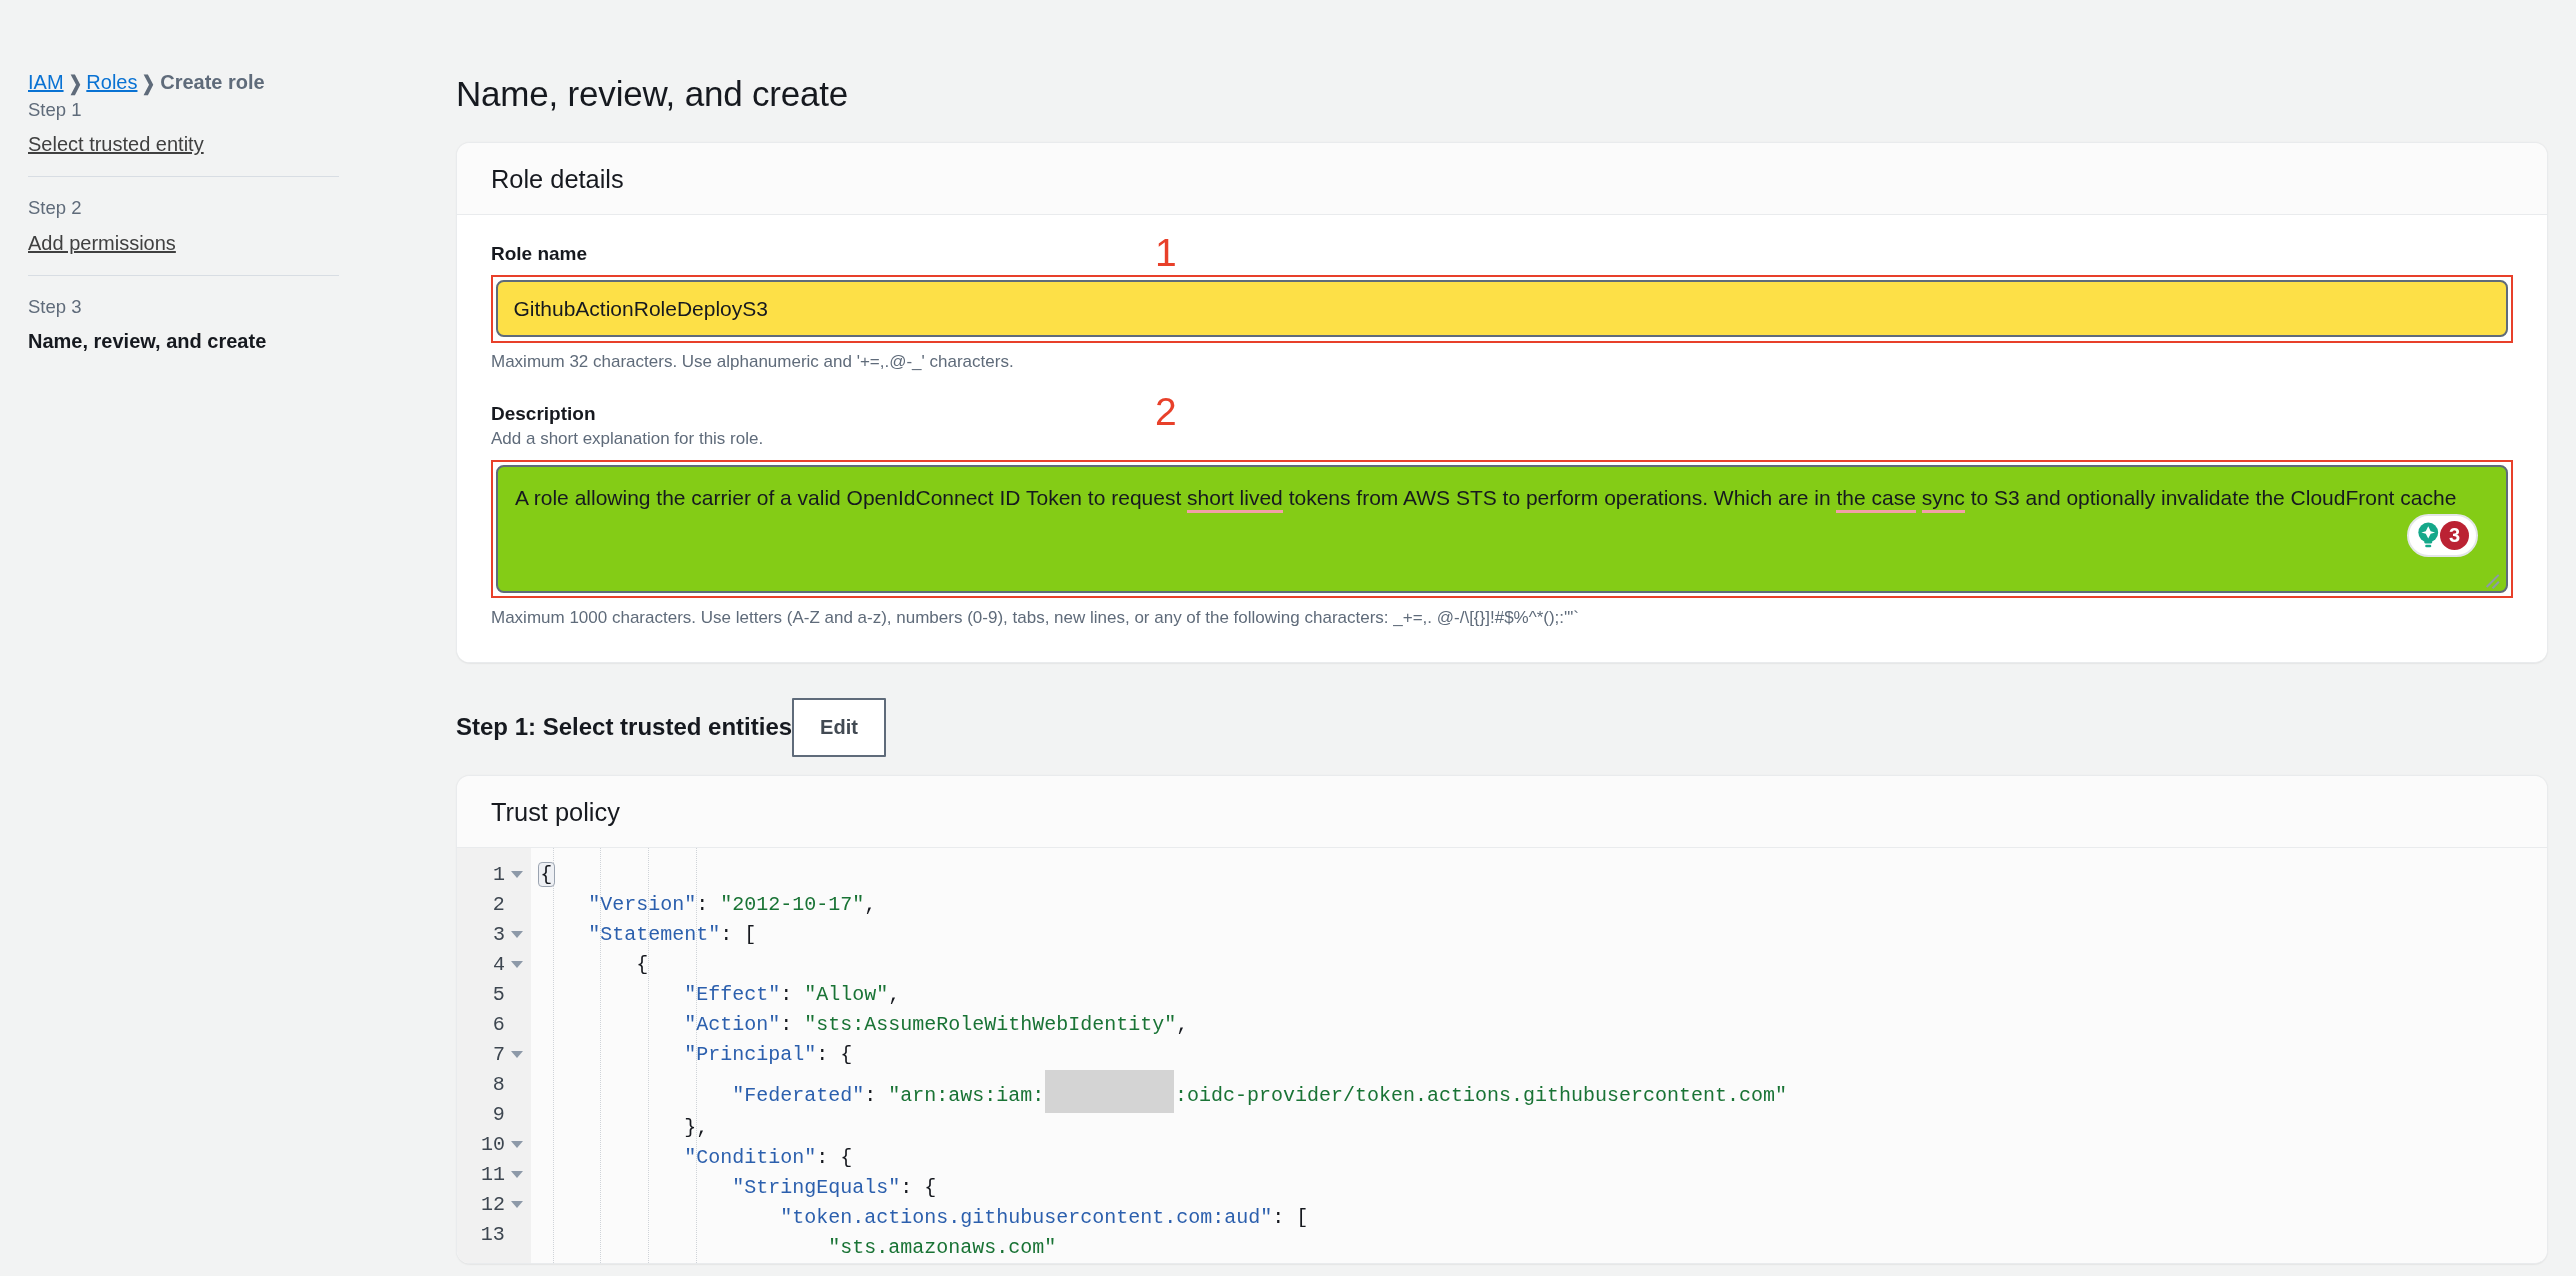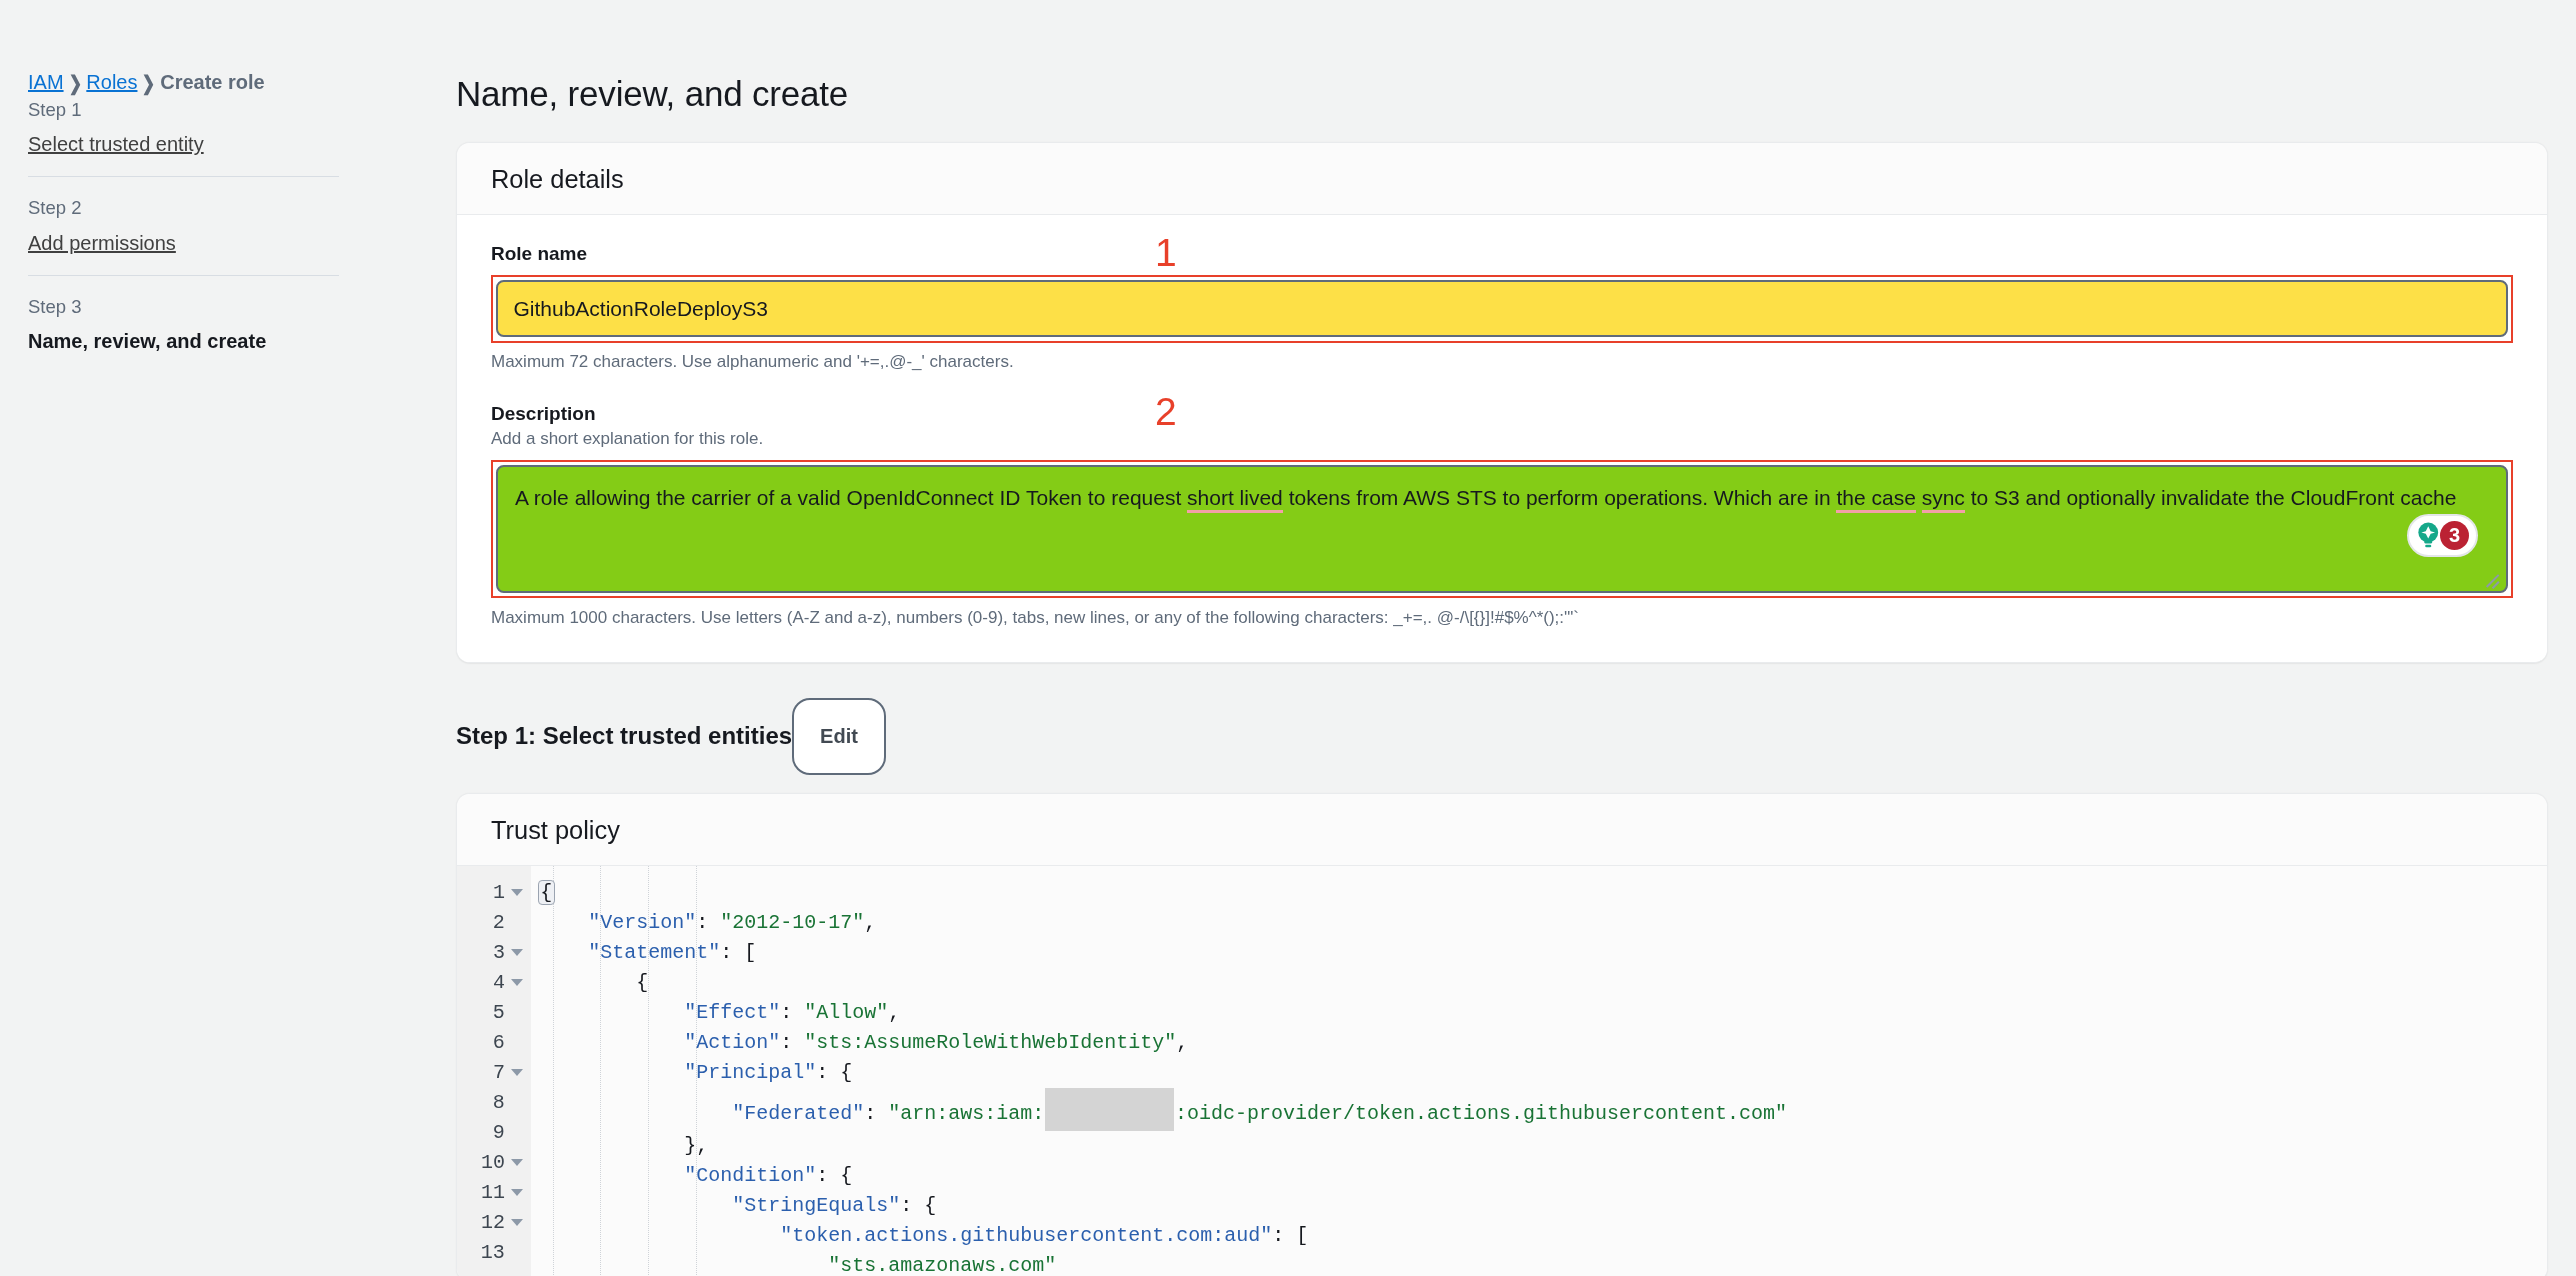--- a/index.html
+++ b/index.html
@@ -127,24 +127,24 @@
     margin-left: -3.1px;
   }
 
   
   .section-row {
     margin-top: 35px;
     display: flex; align-items: center; 
   }
   .section-title { font-size: 24px; color: #16191f; font-weight: 700; }
   .btn-edit {
-    border: 2.3px solid #5f6b7a; border-radius: 18px;
+    border: 2.3px solid #5f6b7a; border-radius: 1px;
     background: #fff; color: #424a53;
     font-size: 20px; font-weight: 700;
-    padding: 25px 26px;
+    padding: 16px 26px;
     cursor: pointer;
     font-family: "Liberation Sans", sans-serif;
   }
 
   
   .code-wrap {
     display: flex;
     background: #fbfbfb;
     font-family: "Liberation Mono", monospace;
     font-size: 20px;
@@ -230,21 +230,21 @@
         <div class="card-title">Role details</div>
       </div>
       <div class="card-body">
 
         <div class="annot-wrap">
           <div class="field-label">Role name</div>
           <div class="annot-num" style="left:664px; top:-9.2px;">1</div>
           <div class="annot-box">
             <input class="text-input" type="text" value="GithubActionRoleDeployS3" style="">
           </div>
-          <div class="field-hint">Maximum 72 characters. Use alphanumeric and '+=,.@-_' characters.</div>
+          <div class="field-hint">Maximum 32 characters. Use alphanumeric and '+=,.@-_' characters.</div>
         </div>
 
         <div class="annot-wrap" style="margin-top:31px;">
           <div class="field-label">Description</div>
           <div class="field-desc">Add a short explanation for this role.</div>
           <div class="annot-num" style="left:664px; top:-10.8px;">2</div>
           <div class="annot-box">
             <div class="textarea-box"><span>A role allowing the carrier of a valid OpenIdConnect ID Token to request </span><span class="sp-err">short lived</span><span> tokens from AWS STS to perform operations. Which are in </span><span class="sp-err">the case</span> <span class="sp-err">sync</span><span> to S3 and optionally invalidate the CloudFront cache</span>
               <div class="grammarly">
                 <svg width="26" height="29" viewBox="0 0 34 38">

